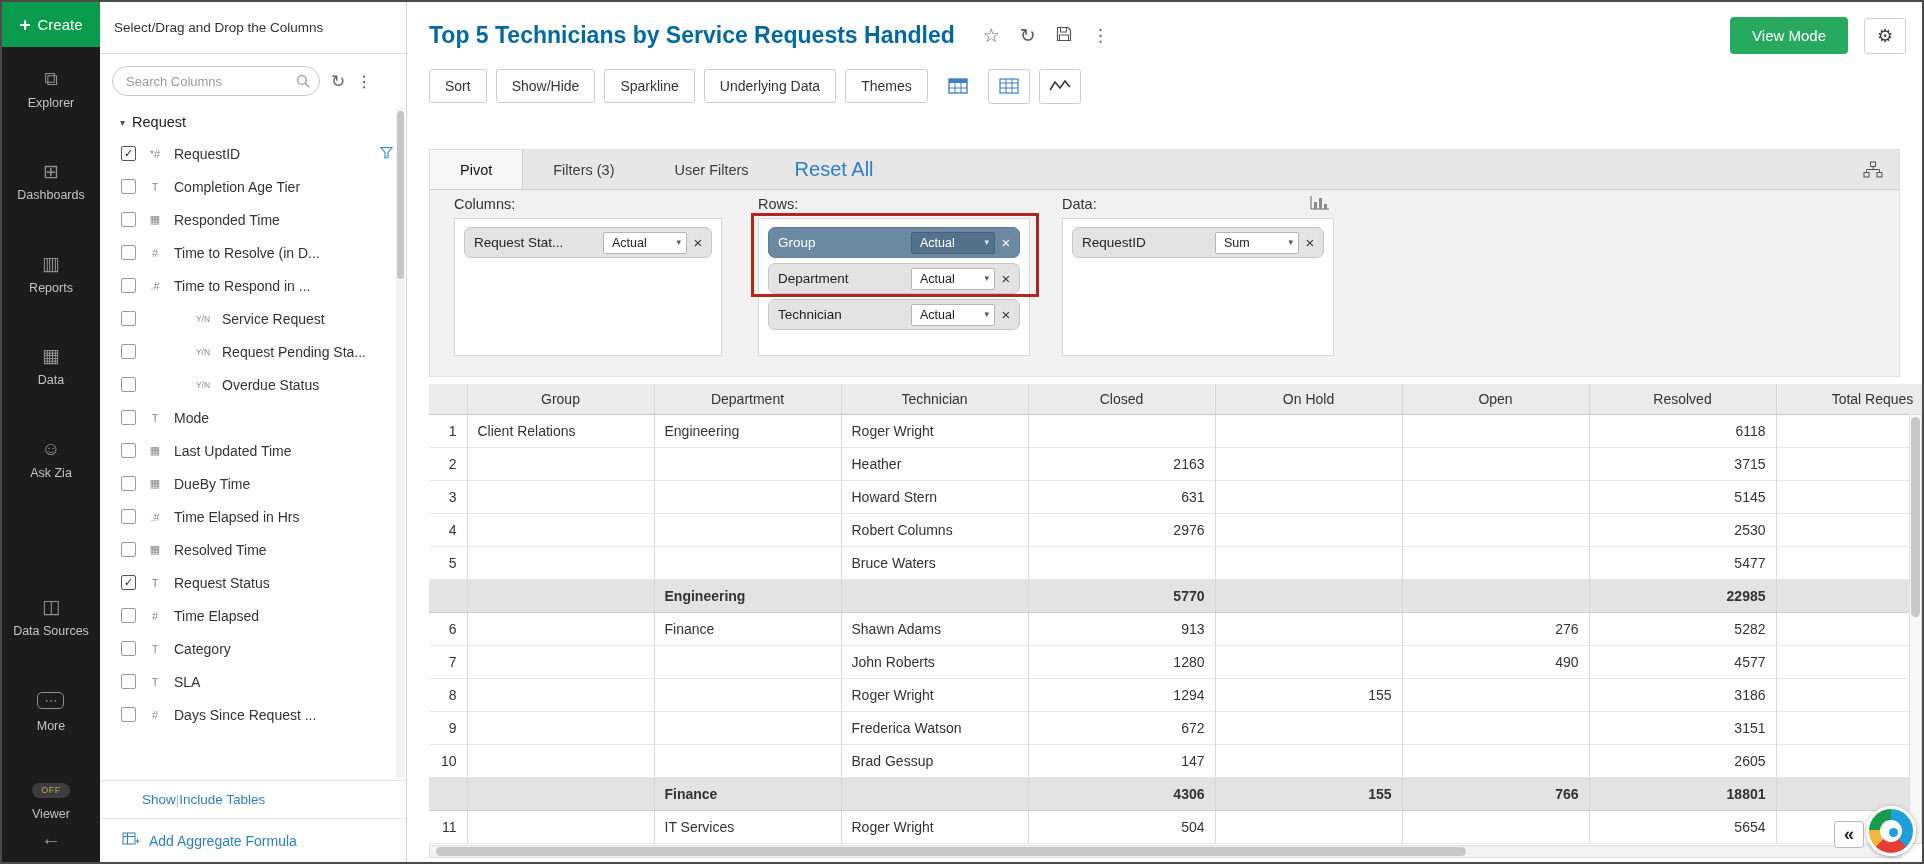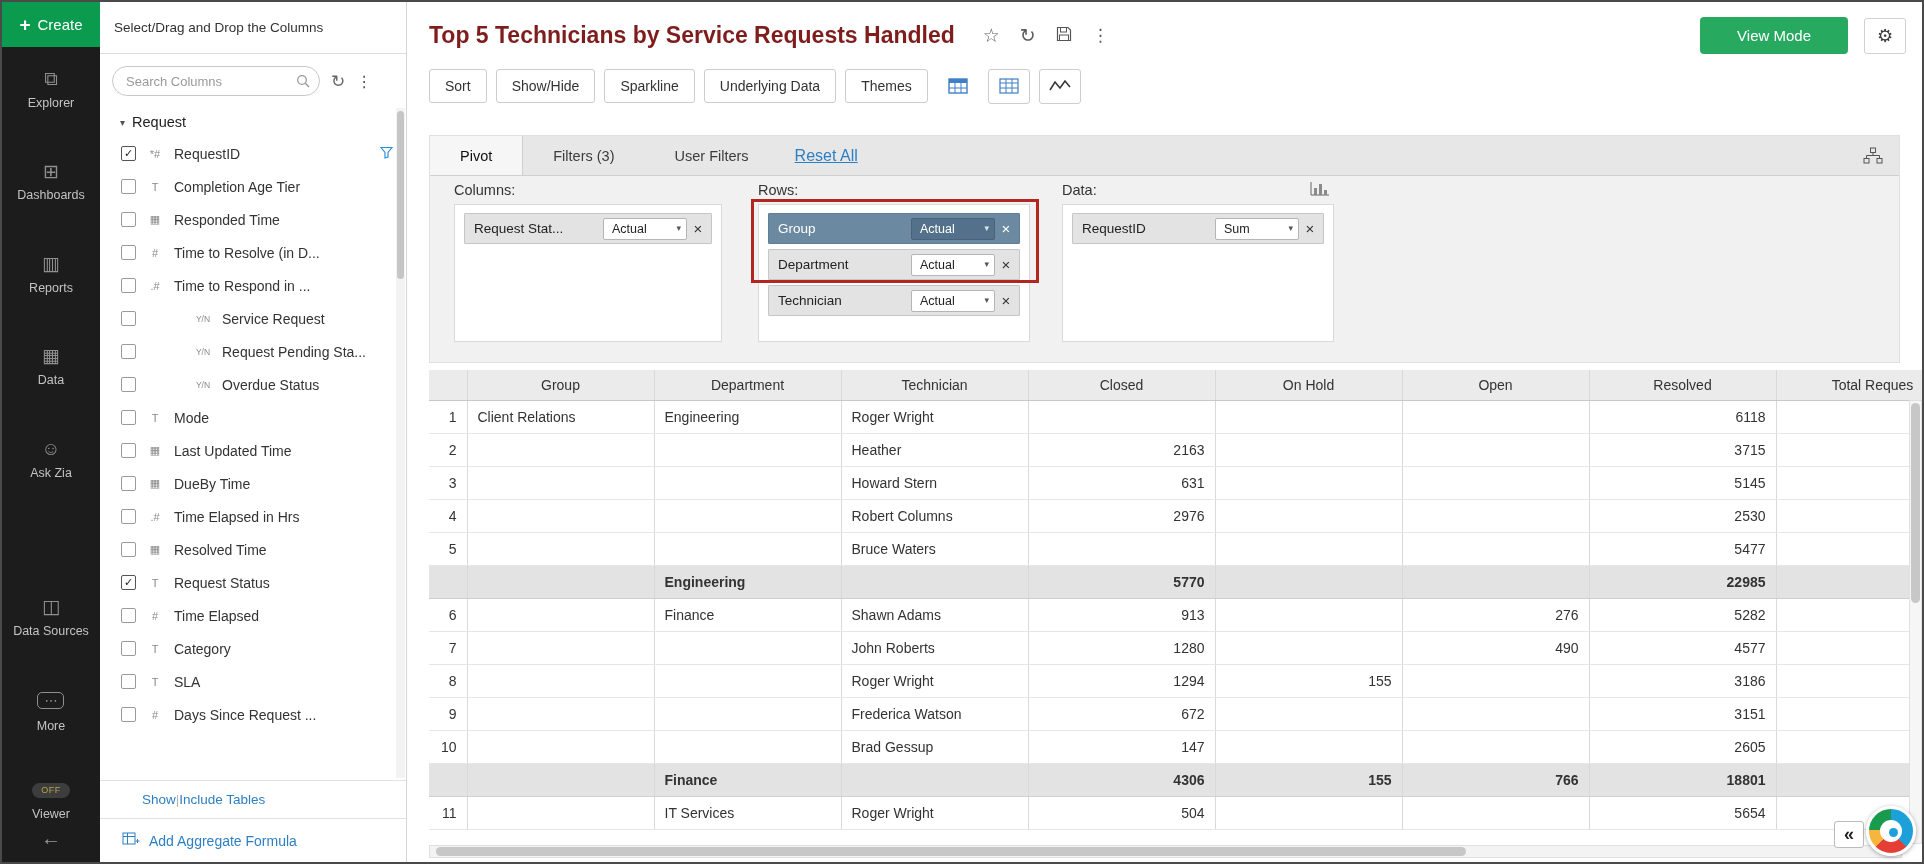--- a/index.html
+++ b/index.html
@@ -44,48 +44,48 @@
   .tree-scroll { position:absolute; right:1px; top:2px; bottom:2px; width:9px; background:#f3f3f3; }
   .tree-thumb { position:absolute; top:3px; left:1px; width:7px; height:168px; background:#c6c6c6; border-radius:4px; }
   .fp-footer { border-top:1px solid #e2e2e2; height:38px; display:flex; align-items:center; padding-left:42px; font-size:13.5px; flex-shrink:0; }
   .blue-link { color:#2d7fc3; cursor:pointer; }
   .sep { color:#b5b5b5; }
   .fp-agg { border-top:1px solid #e2e2e2; height:44px; display:flex; align-items:center; gap:9px; padding-left:22px; font-size:14px; color:#2d7fc3; cursor:pointer; flex-shrink:0; }
 
   
   .main { flex:1; min-width:0; display:flex; flex-direction:column; background:#fff; position:relative; overflow:hidden; }
   .title-row { display:flex; align-items:center; padding:15px 16px 4px 22px; }
-  .page-title { font-size:23px; font-weight:bold; color:#7f1d1d; white-space:nowrap; }
+  .page-title { font-size:23px; font-weight:bold; color:#0369a1; white-space:nowrap; }
   .title-icons { display:flex; align-items:center; gap:20px; margin-left:28px; }
   .t-ic { color:#5c5c5c; font-size:19px; cursor:pointer; line-height:1; }
   .title-right { margin-left:auto; display:flex; align-items:center; gap:16px; }
-  .view-mode { background:#28a960; color:#fff; border:none; border-radius:4px; padding:10px 37px; font-size:15px; cursor:pointer; font-family:inherit; }
+  .view-mode { background:#28a960; color:#fff; border:none; border-radius:4px; padding:10px 22px; font-size:15px; cursor:pointer; font-family:inherit; }
   .gear-btn { border:1px solid #d0d0d0; border-radius:3px; width:42px; height:36px; display:flex; align-items:center; justify-content:center; font-size:18px; color:#3d3d3d; cursor:pointer; background:#fff; }
 
   .toolbar-row { display:flex; align-items:center; gap:9px; padding:8px 20px 0 22px; height:48px; }
   .tb-btn { border:1px solid #cdcdcd; background:#fff; border-radius:3px; padding:8px 15px; font-size:14px; color:#333; cursor:pointer; font-family:inherit; white-space:nowrap; }
   .tb-icon-btn { border:1px solid #cdcdcd; border-radius:3px; width:42px; height:35px; display:flex; align-items:center; justify-content:center; cursor:pointer; background:#fff; }
   .tb-icon-btn.bare { border-color:transparent; }
 
-  .pivot-panel { margin:29px 22px 0 22px; background:#f1f1f1; border:1px solid #e0e0e0; flex-shrink:0; }
+  .pivot-panel { margin:43px 22px 0 22px; background:#f1f1f1; border:1px solid #e0e0e0; flex-shrink:0; }
   .tabs-row { display:flex; align-items:stretch; height:40px; background:#e7e7e7; border-bottom:1px solid #cfcfcf; }
   .tab { padding:0 30px; display:flex; align-items:center; font-size:14.5px; color:#3c3c3c; cursor:pointer; }
   .tab.active { background:#f6f6f6; border-right:1px solid #cfcfcf; color:#111; }
-  .reset { display:flex; align-items:center; margin-left:16px; font-size:16px;text-decoration:underline; }
+  .reset { display:flex; align-items:center; margin-left:16px; font-size:20px; }
   .hierarchy { margin-left:auto; display:flex; align-items:center; padding-right:16px; cursor:pointer; }
 
   .zones { display:flex; padding:3px 0 20px 24px; }
   .zone { display:flex; flex-direction:column; }
   .zone-cols { width:268px; }
   .zone-rows { width:272px; margin-left:36px; }
   .zone-data { width:272px; margin-left:32px; }
   .zone-label-row { display:flex; align-items:center; height:22px; margin-bottom:3px; }
   .zone-label { font-size:14.5px; color:#333; }
   .zone-box { background:#fff; border:1px solid #d9d9d9; height:138px; padding:8px 9px; position:relative; }
-  .chip { display:flex; align-items:center; height:31px; padding:0 2px 0 9px; margin-bottom:5px; background:#e3e3e3; border:1px solid #c6c6c6; border-radius:1px; font-size:13.5px; color:#222; cursor:grab; position:relative; z-index:3; }
+  .chip { display:flex; align-items:center; height:31px; padding:0 2px 0 9px; margin-bottom:5px; background:#e3e3e3; border:1px solid #c6c6c6; border-radius:7px; font-size:13.5px; color:#222; cursor:grab; position:relative; z-index:3; }
   .chip-label { flex:1; white-space:nowrap; overflow:hidden; text-overflow:ellipsis; padding-right:5px; }
   .chip-select { position:relative; width:84px; background:#fff; border:1px solid #b5b5b5; border-radius:2px; font-size:12.5px; padding:3px 18px 3px 8px; cursor:pointer; flex-shrink:0; }
   .chip-select::after { content:"▾"; position:absolute; right:5px; top:4px; font-size:9px; color:#555; }
   .chip-x { width:22px; text-align:center; font-size:15px; color:#333; cursor:pointer; flex-shrink:0; }
   .chip.sel { background:#6b89a1; border-color:#5f7d96; color:#fff; }
   .chip.sel .chip-select { background:#53718a; border-color:#47627a; color:#fff; }
   .chip.sel .chip-select::after { color:#dce5ec; }
   .chip.sel .chip-x { color:#fff; }
   .red-box { position:absolute; left:-8px; top:-6px; width:calc(100% + 18px); height:84px; border:3px solid #b3261e; pointer-events:none; z-index:4; }
   .zone-icon { margin-left:auto; margin-right:4px; }

